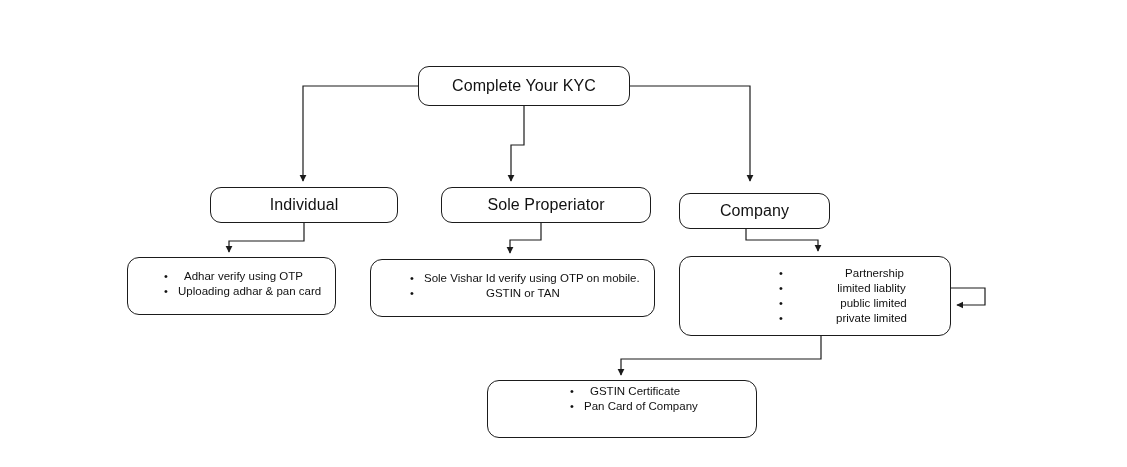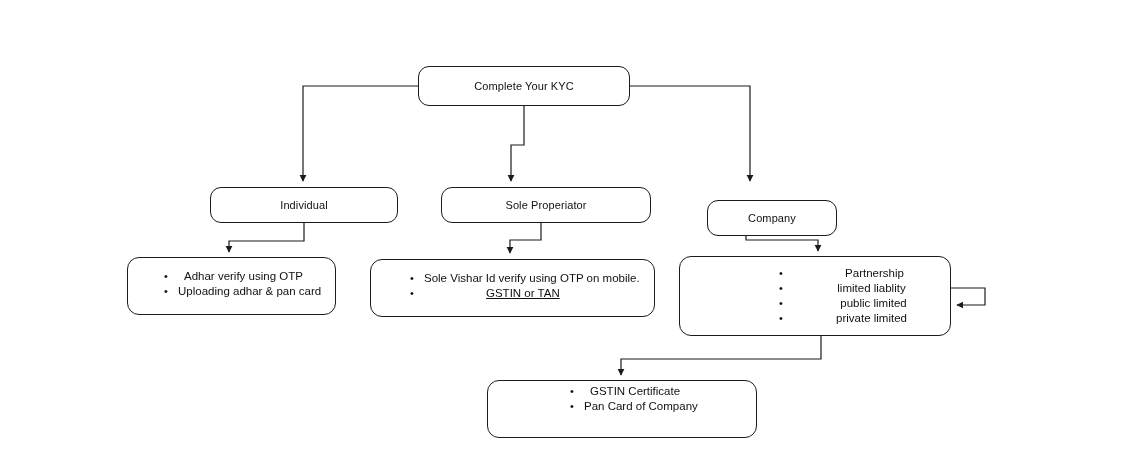--- a/index.html
+++ b/index.html
@@ -31,21 +31,21 @@
     position: absolute;
     box-sizing: border-box;
     background: #ffffff;
     border: 1px solid #1b1b1b;
     border-radius: 11px;
     display: flex;
     align-items: center;
     justify-content: center;
   }
   .node-label {
-    font-size: 11px;
+    font-size: 16px;
     line-height: 1.3;
     color: #111111;
     text-align: left;
     letter-spacing: 0.1px;
   }
   .list-node {
     display: block;
     padding: 0;
     border-radius: 12px;
   }
@@ -71,35 +71,35 @@
     line-height: 15px;
     color: #111111;
   }
   .li-text {
     display: inline-block;
   }
   
   #node-root { left: 418px; top: 66px; width: 212px; height: 40px; }
   #node-individual { left: 210px; top: 187px; width: 188px; height: 36px; }
   #node-sole { left: 441px; top: 187px; width: 210px; height: 36px; }
-  #node-company { left: 679px; top: 200px; width: 130px; height: 36px; margin-left: 28px; }
+  #node-company { left: 679px; top: 193px; width: 151px; height: 36px; }
 
   #list-individual { left: 127px; top: 257px; width: 209px; height: 58px; }
   #list-individual .bullet-list { margin-left: 36px; margin-top: 11px; }
 
   #list-sole { left: 370px; top: 259px; width: 285px; height: 58px; }
   #list-sole .bullet-list { margin-left: 39px; margin-top: 11px; }
 
   #list-company { left: 679px; top: 256px; width: 272px; height: 80px; text-align: center; }
   #list-company .bullet-list { margin-left: 99px; margin-top: 9px; }
 
   #list-bottom { left: 487px; top: 380px; width: 270px; height: 58px; }
   #list-bottom .bullet-list { margin-left: 82px; margin-top: 3px; }
 
-  .indent-strong { padding-left: 62px; text-decoration: underline; }
+  .indent-strong { padding-left: 62px; }
   .indent-small { padding-left: 6px; }
   .indent-tiny { padding-left: 4px; }
 </style>
 </head>
 <body>
 
 <div id="canvas">
 
   <svg class="connectors" viewBox="0 0 1127 467" xmlns="http://www.w3.org/2000/svg">
     <defs>

